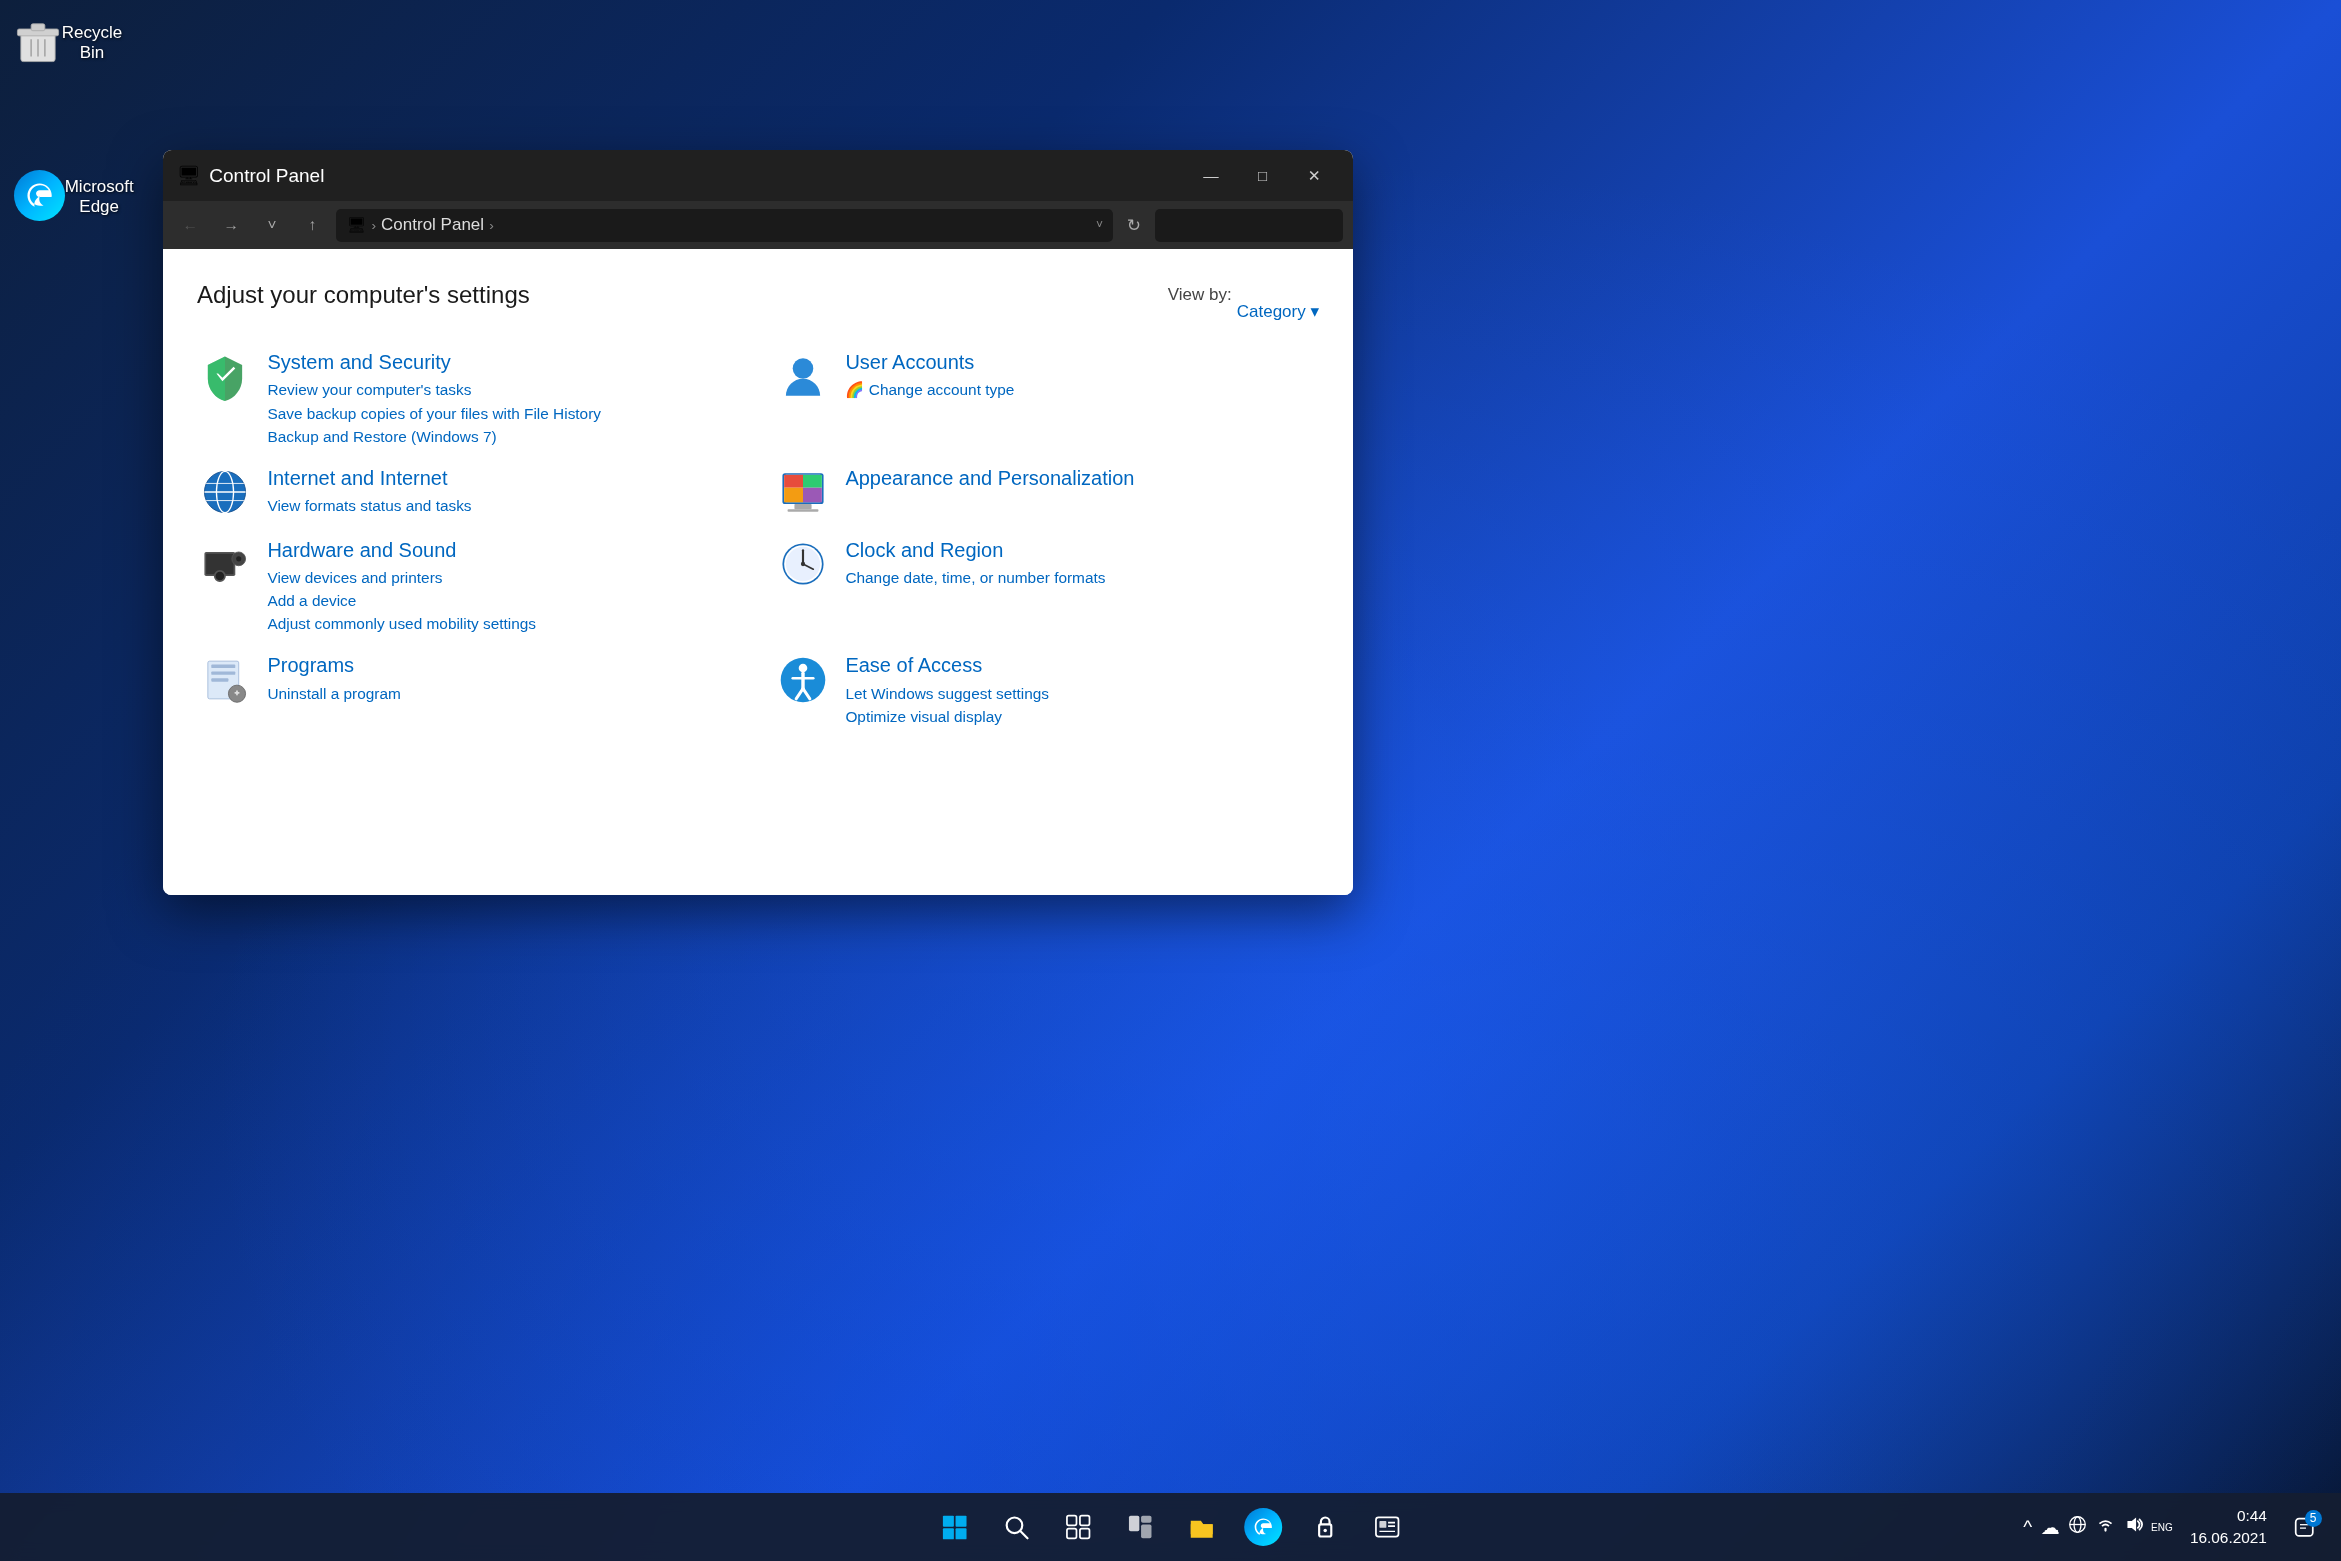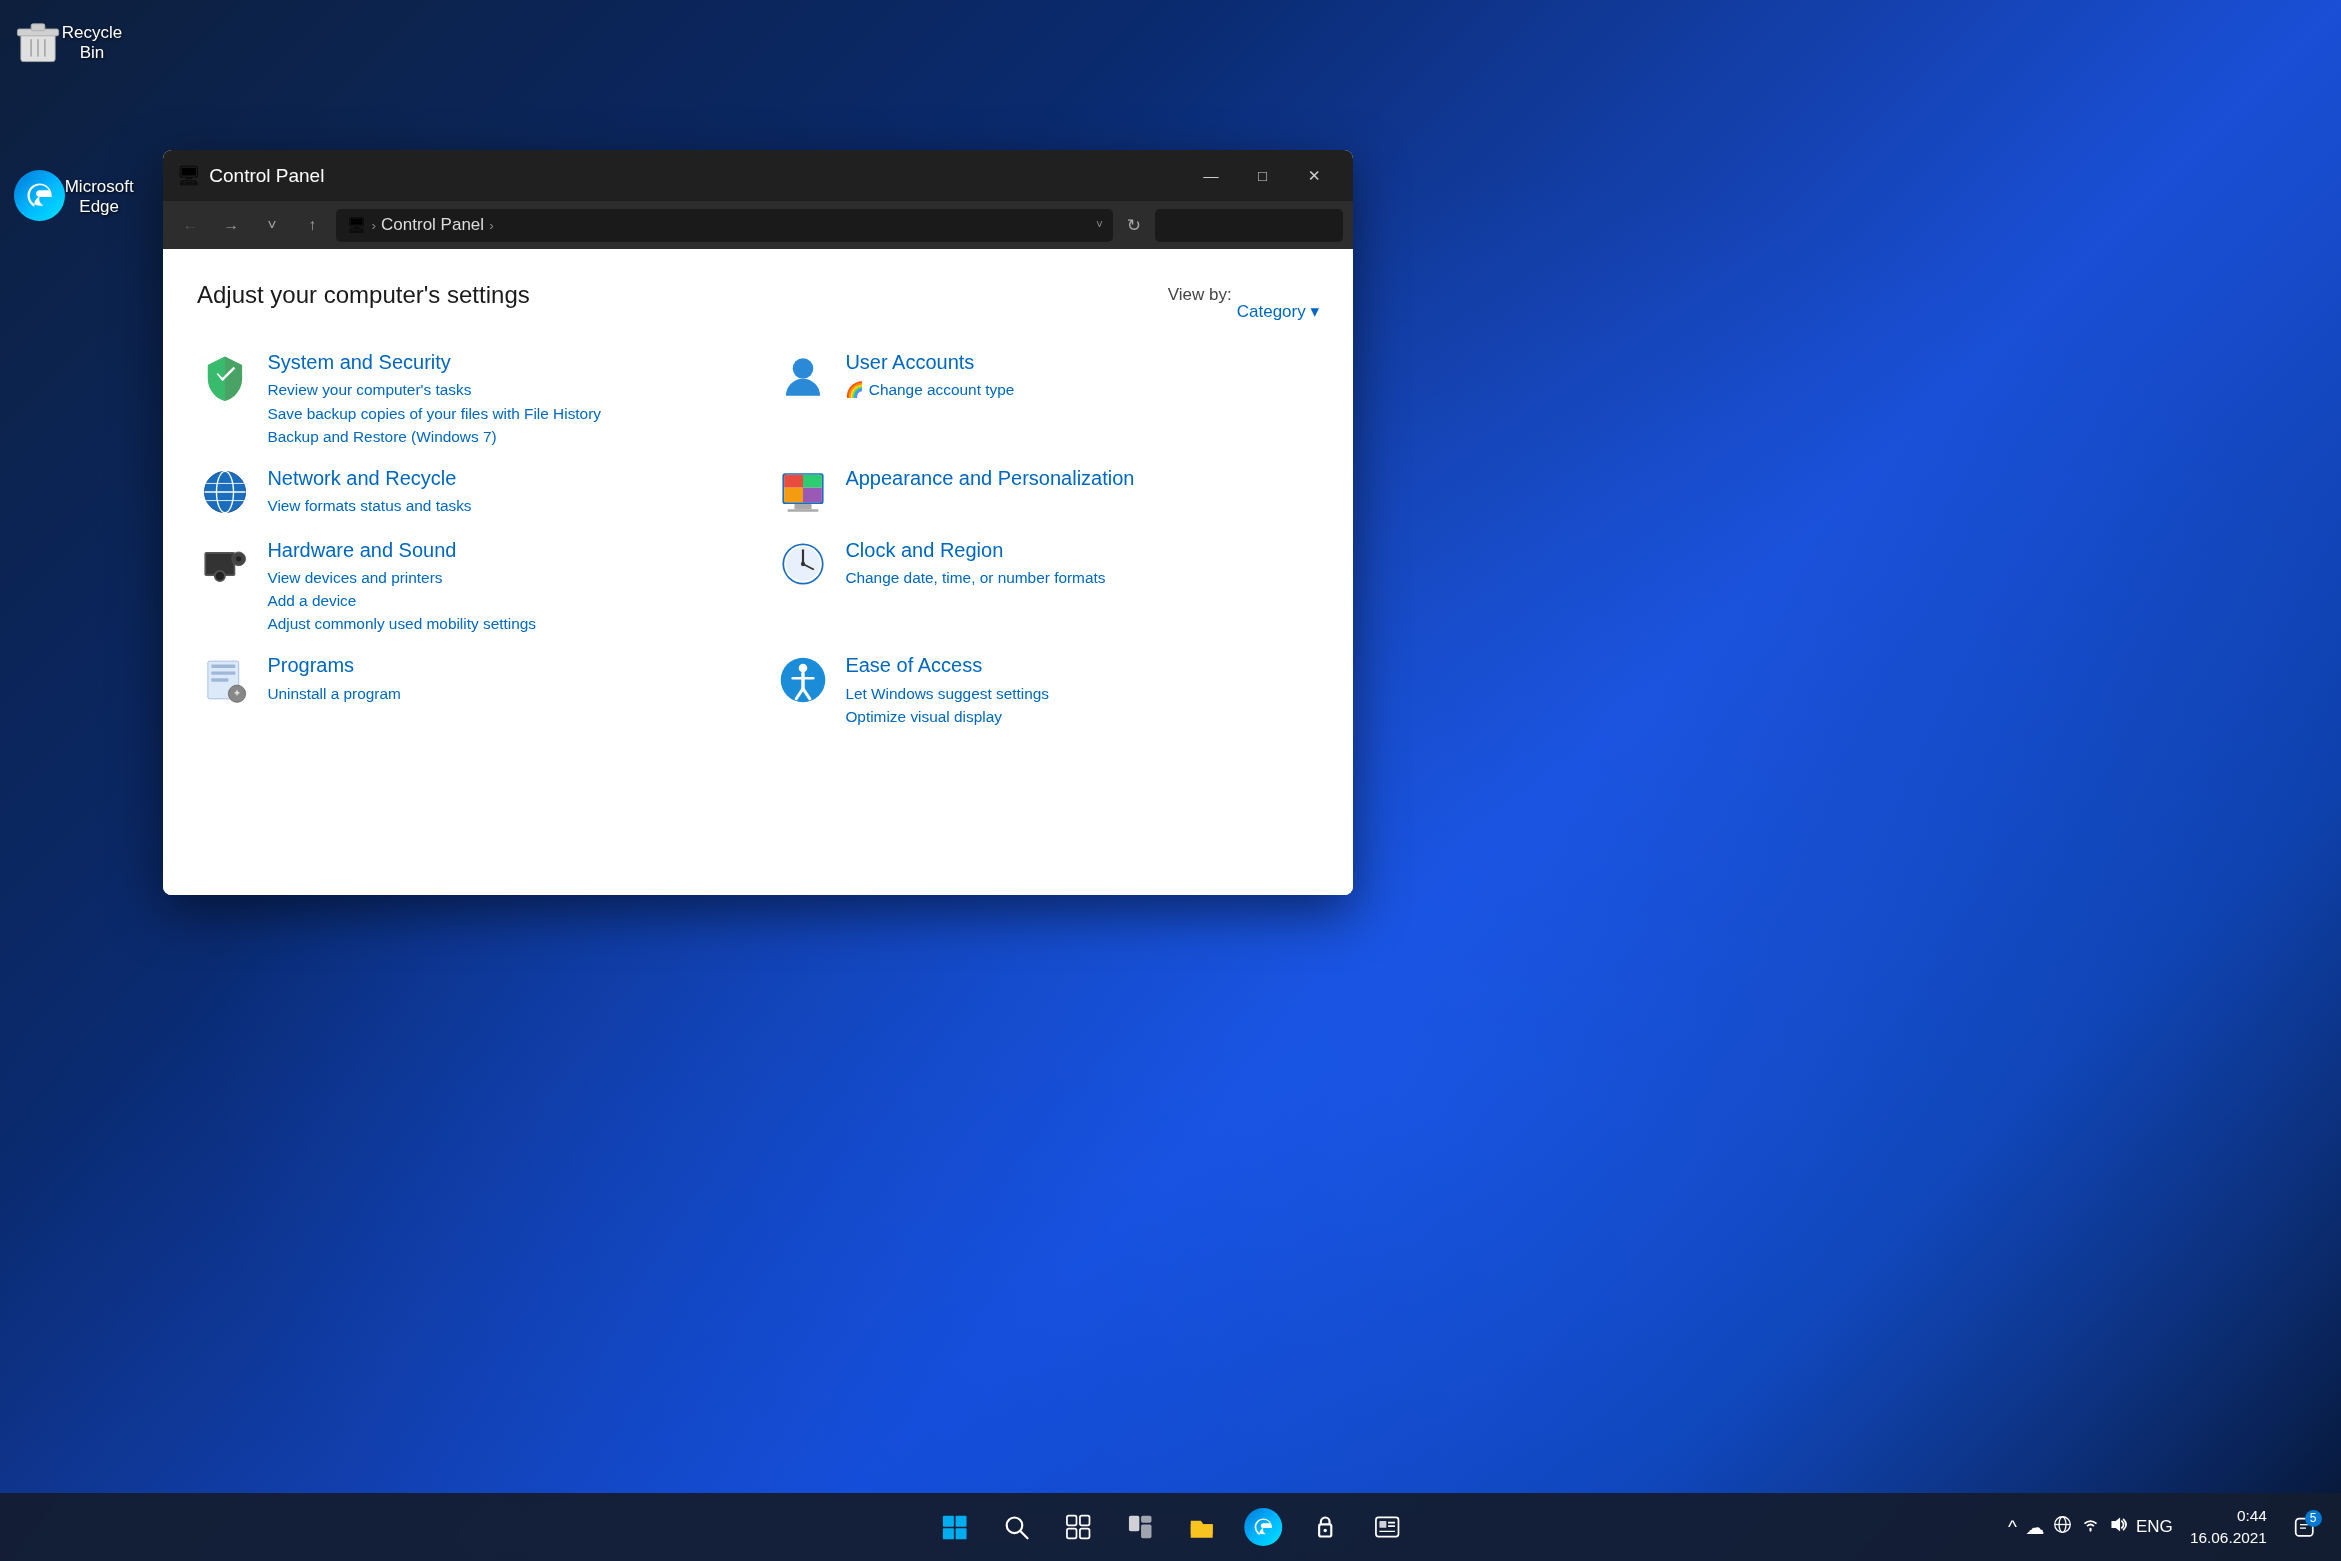--- a/index.html
+++ b/index.html
@@ -452,21 +452,21 @@
           <div class="cat-icon">
             <svg width="48" height="48" viewBox="0 0 56 56" xmlns="http://www.w3.org/2000/svg">
               <circle cx="28" cy="28" r="24" fill="#1a6ebd" stroke="#0e4a8a" stroke-width="1"></circle>
               <ellipse cx="28" cy="28" rx="10" ry="24" fill="none" stroke="white" stroke-width="1.5"></ellipse>
               <line x1="4" y1="28" x2="52" y2="28" stroke="white" stroke-width="1.5"></line>
               <line x1="6" y1="18" x2="50" y2="18" stroke="white" stroke-width="1"></line>
               <line x1="6" y1="38" x2="50" y2="38" stroke="white" stroke-width="1"></line>
             </svg>
           </div>
           <div class="cat-content">
-            <div class="cat-title">Network and Recycle</div>
+            <div class="cat-title">Internet and Internet</div>
             <span class="cat-link">View formats status and tasks</span>
           </div>
         </div>
 
         <div class="category-item">
           <div class="cat-icon">
             <svg width="48" height="48" viewBox="0 0 56 56" xmlns="http://www.w3.org/2000/svg">
               <rect x="4" y="6" width="48" height="36" rx="3" fill="#1a6ebd"></rect>
               <rect x="6" y="8" width="44" height="32" rx="2" fill="#fff"></rect>
               <rect x="6" y="8" width="22" height="15" fill="#e74c3c"></rect>
@@ -645,21 +645,21 @@
             <path d="M4 10 Q11 4 18 10" fill="none" stroke="white" stroke-width="2"></path>
           </svg>
         </span>
         <span class="systray-icon">
           <svg width="19" height="19" viewBox="0 0 22 22" xmlns="http://www.w3.org/2000/svg">
             <polygon points="4,7 9,7 14,3 14,19 9,15 4,15" fill="white"></polygon>
             <path d="M16 7 Q20 11 16 15" fill="none" stroke="white" stroke-width="2" stroke-linecap="round"></path>
             <path d="M18 5 Q24 11 18 17" fill="none" stroke="white" stroke-width="2" stroke-linecap="round"></path>
           </svg>
         </span>
-        <span class="systray-icon" style="font-size:17px;">ENG</span>
+        <span class="systray-icon" style="font-size:10px;">ENG</span>
       </div>
       <div class="taskbar-clock">
         <span>0:44</span>
         <span>16.06.2021</span>
       </div>
       <div class="taskbar-notification">
         <svg width="20.5" height="20.5" viewBox="0 0 24 24" xmlns="http://www.w3.org/2000/svg">
           <rect x="2" y="2" width="20" height="20" rx="4" fill="none" stroke="white" stroke-width="2"></rect>
           <line x1="7" y1="9" x2="17" y2="9" stroke="white" stroke-width="1.5"></line>
           <line x1="7" y1="13" x2="14" y2="13" stroke="white" stroke-width="1.5"></line>

